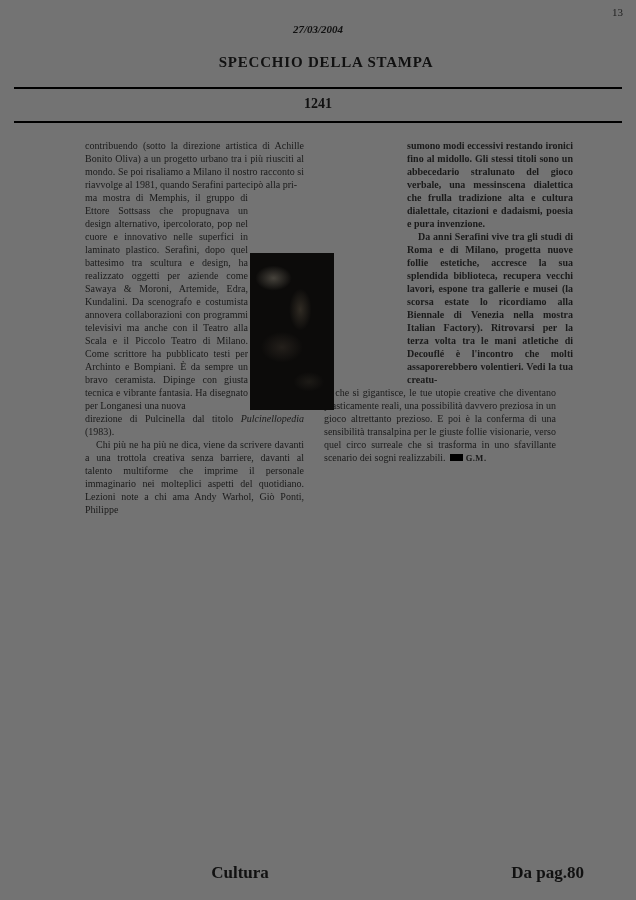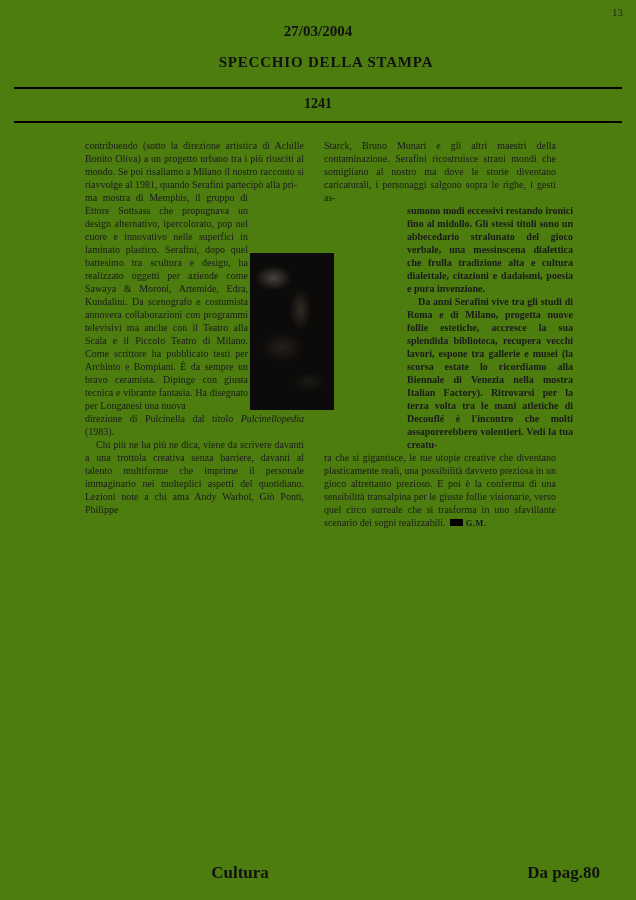--- a/index.html
+++ b/index.html
@@ -1,32 +1,32 @@
 <!DOCTYPE html>
 <html><head>
 <meta charset="utf-8">
 <style>
   * { margin:0; padding:0; box-sizing:border-box; }
   html, body { background:#e9e9e7; }
   .page {
     position:relative;
     width:636px; height:900px;
     margin:0 auto;
-    background:#4d7c0f;
+    background:#737373;
     color:#111;
     font-family:"Liberation Serif","DejaVu Serif",serif;
     overflow:hidden;
   }
   .pagenum {
     position:absolute; top:6px; right:13px;
     font-size:11px; color:#222;
   }
   .date {
     position:absolute; top:23px; left:0; width:100%;
-    text-align:center; font-weight:700; font-size:15px;
+    text-align:center; font-weight:700; font-size:11px;font-style:italic;
   }
   .publication {
     position:absolute; top:54px; left:8px; width:100%;
     text-align:center; font-weight:700; font-size:15px;
     letter-spacing:0.8px;
   }
   .rule {
     position:absolute; left:14px; width:608px; height:2px;
     background:#000;
   }
@@ -62,21 +62,21 @@
   .endmark {
     display:inline-block; width:13px; height:7px;
     background:#000; margin:0 3px 0 4px;
   }
   .sig { font-weight:700; font-size:8.5px; letter-spacing:0.5px; }
   .footer-section {
     position:absolute; top:863px; left:160px; width:160px;
     text-align:center; font-weight:700; font-size:17px;
   }
   .footer-source {
-    position:absolute; top:863px; right:36px;
+    position:absolute; top:863px; right:52px;
     font-weight:700; font-size:17px;
   }
 </style>
 </head>
 <body>
 
 <div class="page">
 
   <div class="pagenum">13</div>
 
@@ -93,21 +93,20 @@
   <div class="article">
 
     <div class="col col-left">
       <p class="seg full"><span>contribuendo (sotto la direzione artistica di Achille Bonito Oliva) a un progetto urbano tra i più riusciti al mondo. Se poi risaliamo a Milano il nostro racconto si riavvolge al 1981, quando Serafini partecipò alla pri-</span></p>
       <p class="seg narrow-left"><span>ma mostra di Memphis, il gruppo di Ettore Sottsass che propugnava un design alternativo, ipercolorato, pop nel cuore e innovativo nelle superfici in laminato plastico. Serafini, dopo quel battesimo tra scultura e design, ha realizzato oggetti per aziende come Sawaya &amp; Moroni, Artemide, Edra, Kundalini. Da scenografo e costumista annovera collaborazioni con programmi televisivi ma anche con il Teatro alla Scala e il Piccolo Teatro di Milano. Come scrittore ha pubblicato testi per Archinto e Bompiani. È da sempre un bravo ceramista. Dipinge con giusta tecnica e vibrante fantasia. Ha disegnato per Longanesi una nuova</span></p>
       <p class="seg full"><span>direzione di Pulcinella dal titolo </span><span class="italic">Pulcinellopedia</span><span> (1983).</span></p>
       <p class="seg full indent"><span>Chi più ne ha più ne dica, viene da scrivere davanti a una trottola creativa senza barriere, davanti al talento multiforme che imprime il personale immaginario nei molteplici aspetti del quotidiano. Lezioni note a chi ama Andy Warhol, Giò Ponti, Philippe</span></p>
     </div>
 
     <div class="col col-right">
-      <p class="seg full"><span>Starck, Bruno Munari e gli altri maestri della contaminazione. Serafini ricostruisce strani mondi che somigliano al nostro ma dove le storie diventano caricaturali, i personaggi salgono sopra le righe, i gesti as-</span></p>
       <div class="wrap-right">
         <p class="seg"><span>sumono modi eccessivi restando ironici fino al midollo. Gli stessi titoli sono un abbecedario stralunato del gioco verbale, una messinscena dialettica che frulla tradizione alta e cultura dialettale, citazioni e dadaismi, poesia e pura invenzione.</span></p>
         <p class="seg indent"><span>Da anni Serafini vive tra gli studi di Roma e di Milano, progetta nuove follie estetiche, accresce la sua splendida biblioteca, recupera vecchi lavori, espone tra gallerie e musei (la scorsa estate lo ricordiamo alla Biennale di Venezia nella mostra Italian Factory). Ritrovarsi per la terza volta tra le mani atletiche di Decouflé è l'incontro che molti assaporerebbero volentieri. Vedi la tua creatu-</span></p>
       </div>
       <p class="seg full"><span>ra che si gigantisce, le tue utopie creative che diventano plasticamente reali, una possibilità davvero preziosa in un gioco altrettanto prezioso. E poi è la conferma di una sensibilità transalpina per le giuste follie visionarie, verso quel circo surreale che si trasforma in uno sfavillante scenario dei sogni realizzabili.</span><span class="endmark"></span><span class="sig">G.M.</span></p>
     </div>
 
   </div>
 
   <div class="photo" title="dark black-and-white photograph"></div>

